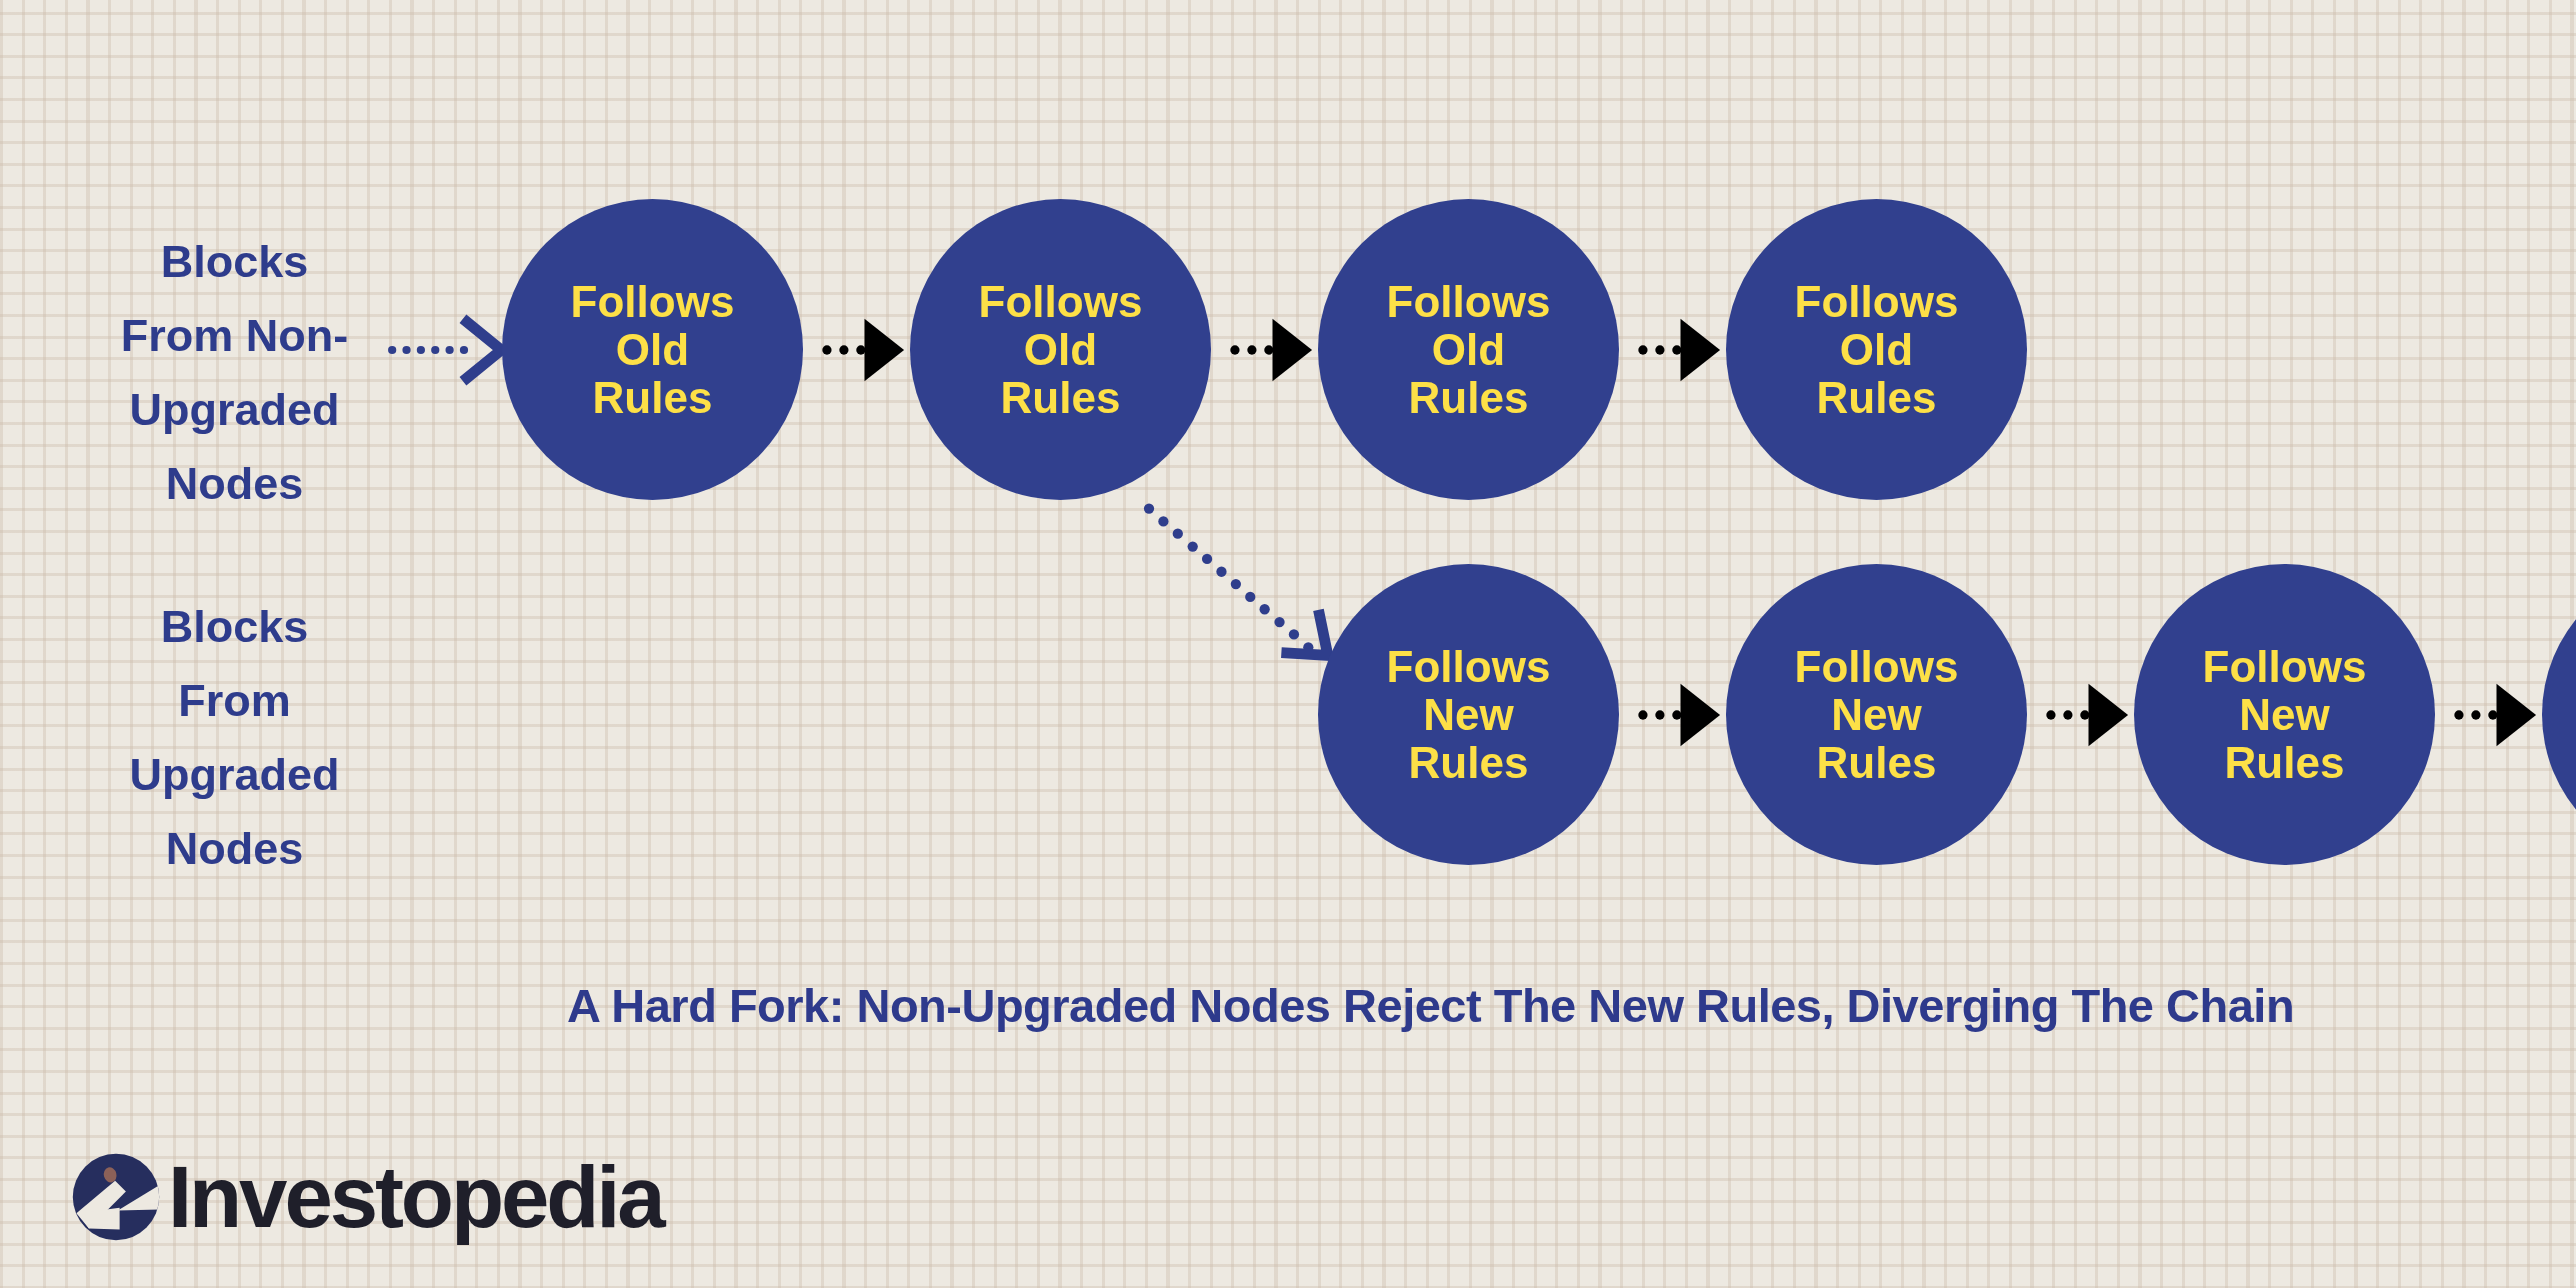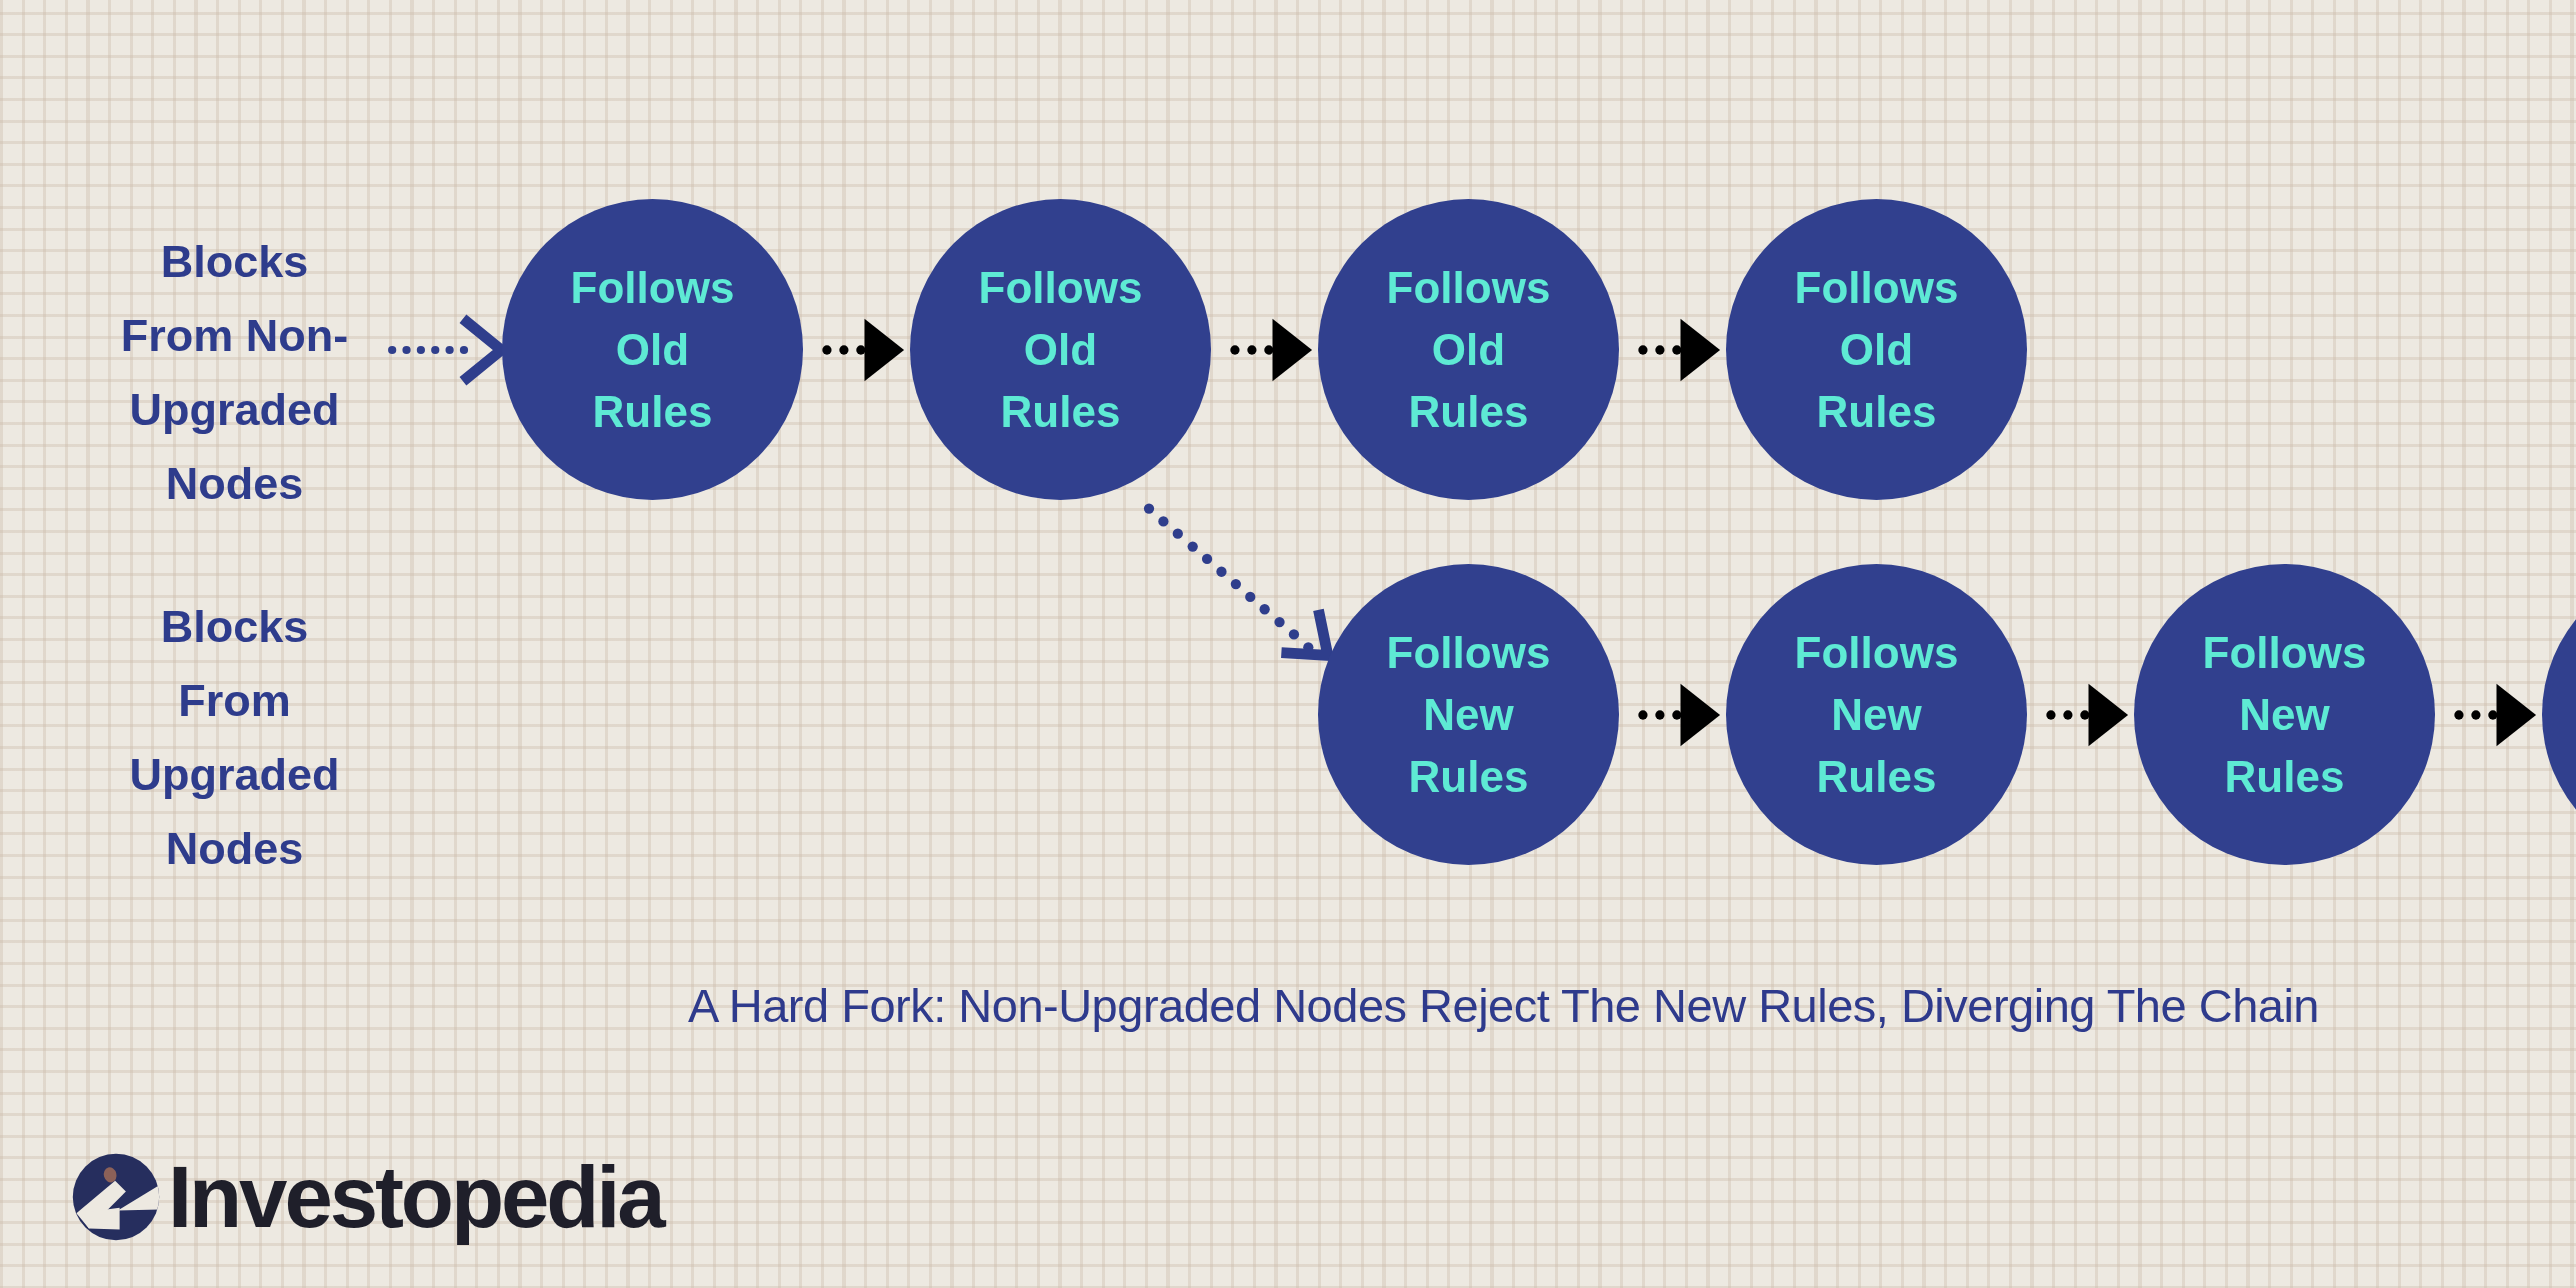--- a/index.html
+++ b/index.html
@@ -34,39 +34,39 @@
     position: absolute;
     width: 301px;
     height: 301px;
     border-radius: 50%;
     background: #31408E;
     display: flex;
     align-items: center;
     justify-content: center;
   }
   .node-text {
-    color: #5eead4;
+    color: #fde047;
     font-size: 44px;
-    line-height: 62px;
+    line-height: 48px;
     font-weight: bold;
     text-align: center;
     white-space: pre-line;
   }
   .arrow { position: absolute; }
   .arrow circle { fill: #2F3E8C; }
   .arrow polyline { fill: none; stroke: #2F3E8C; stroke-width: 21; }
   .caption {
     position: absolute;
     left: 567px;
     top: 978px;
     width: 1752px;
-    text-align: right;
+    text-align: left;
     color: #2E3A8C;
     font-size: 47px;
-    font-weight: normal;
+    font-weight: bold;
     letter-spacing: -0.5px;
     white-space: nowrap;
   }
   .logo {
     position: absolute;
     left: 71px;
     top: 1150px;
     height: 93px;
     display: flex;
     align-items: center;

